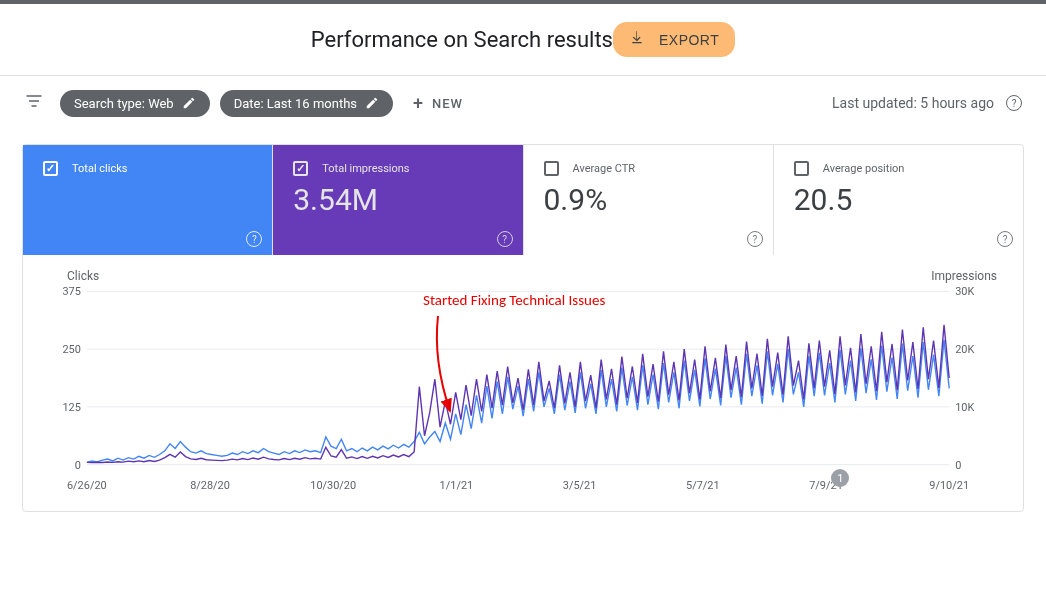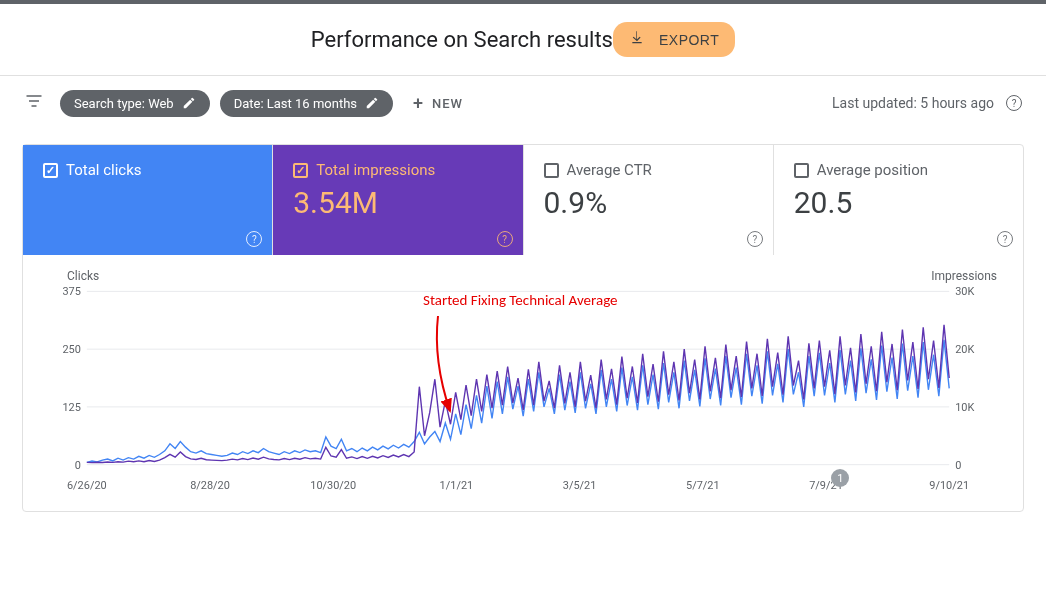--- a/index.html
+++ b/index.html
@@ -13,25 +13,25 @@
 .chip { display: inline-flex; align-items: center; gap: 8px; background: #5f6368; color: #fff; padding: 6px 14px; border-radius: 18px; font-size: 13px; cursor: pointer; }
 .chip svg { width: 14px; height: 14px; }
 .new-btn { display: inline-flex; align-items: center; gap: 8px; color: #5f6368; font-size: 13px; letter-spacing: 1px; padding: 6px 10px; cursor: pointer; font-weight: 500; }
 .spacer { flex: 1; }
 .updated { color: #5f6368; font-size: 14px; display: flex; align-items: center; gap: 12px; }
 .help-icon { width: 16px; height: 16px; border: 1.5px solid currentColor; border-radius: 50%; display: inline-flex; align-items: center; justify-content: center; font-size: 10px; }
 .card { margin: 14px 22px; border: 1px solid #e0e0e0; border-radius: 4px; background: #fff; padding-bottom: 12px; }
 .metrics { display: flex; }
 .metric { flex: 1; padding: 16px 20px 10px 20px; border-right: 1px solid #e0e0e0; position: relative; min-height: 110px; cursor: pointer; }
 .metric:last-child { border-right: none; }
-.metric .row1 { display: flex; align-items: center; gap: 8px; font-size: 15px; }
+.metric .row1 { display: flex; align-items: center; gap: 14px; font-size: 11px; }
 .metric .val { font-size: 30px; font-weight: 400; margin-top: 6px; }
 .metric .help { position: absolute; bottom: 8px; right: 10px; opacity: 0.85; }
 .m-clicks { background: #4285f4; color: #fff; }
-.m-impr { background: #673ab7; color: #fdba74; }
+.m-impr { background: #673ab7; color: #e5e5e5; }
 .m-off { color: #5f6368; }
 .m-off .val { color: #3c4043; }
 .cb { width: 15px; height: 15px; border: 2px solid currentColor; border-radius: 2px; display: inline-flex; align-items: center; justify-content: center; flex-shrink: 0; }
 .cb.checked::after { content: "✓"; font-size: 11px; font-weight: bold; }
 .m-off .cb { border-color: #5f6368; }
 .chart-wrap { position: relative; padding: 14px 24px 0 24px; }
 .axis-label { font-size: 12px; color: #5f6368; }
 .axis-left { position: absolute; left: 44px; top: 14px; }
 .axis-right { position: absolute; right: 26px; top: 14px; }
 .chart-svg { display: block; width: 100%; height: 230px; }
@@ -141,21 +141,21 @@
         <text x="163.71428571428572" y="220" text-anchor="middle" font-size="11" fill="#5f6368">8/28/20</text>
         <text x="287.42857142857144" y="220" text-anchor="middle" font-size="11" fill="#5f6368">10/30/20</text>
         <text x="411.1428571428571" y="220" text-anchor="middle" font-size="11" fill="#5f6368">1/1/21</text>
         <text x="534.8571428571429" y="220" text-anchor="middle" font-size="11" fill="#5f6368">3/5/21</text>
         <text x="658.5714285714286" y="220" text-anchor="middle" font-size="11" fill="#5f6368">5/7/21</text>
         <text x="782.2857142857142" y="220" text-anchor="middle" font-size="11" fill="#5f6368">7/9/21</text>
         <text x="906" y="220" text-anchor="middle" font-size="11" fill="#5f6368">9/10/21</text>
         <path d="M40.0,193.7L45.2,192.3L50.4,193.2L55.7,191.4L60.9,190.4L66.1,192.3L71.3,189.5L76.5,191.4L81.7,189.0L87.0,190.4L92.2,187.6L97.4,189.5L102.6,186.7L107.8,188.6L113.0,185.8L118.3,182.1L123.5,175.1L128.7,179.8L133.9,172.8L139.1,178.4L144.3,183.0L149.6,184.4L154.8,182.1L160.0,184.9L165.2,185.8L170.4,186.7L175.6,187.6L180.9,186.7L186.1,184.4L191.3,185.8L196.5,183.0L201.7,184.9L206.9,182.1L212.2,183.9L217.4,179.8L222.6,183.0L227.8,184.4L233.0,185.8L238.2,183.0L243.5,184.9L248.7,182.1L253.9,183.9L259.1,181.2L264.3,183.0L269.5,182.1L274.8,183.9L280.0,168.2L285.2,177.4L290.4,179.8L295.6,170.5L300.8,182.1L306.1,179.8L311.3,183.0L316.5,179.3L321.7,182.1L326.9,178.4L332.1,181.2L337.4,177.4L342.6,180.2L347.8,176.5L353.0,179.3L358.2,175.6L363.4,178.4L368.7,172.8L373.9,163.5L379.1,175.1L384.3,168.2L389.5,162.6L394.7,172.8L400.0,154.2L405.2,170.5L410.4,145.0L415.6,165.8L420.8,135.7L426.0,159.8L431.3,126.4L436.5,154.2L441.7,117.1L446.9,149.6L452.1,112.5L457.3,145.0L462.6,107.8L467.8,140.3L473.0,117.1L478.2,147.3L483.4,110.2L488.7,142.6L493.9,103.2L499.1,138.0L504.3,119.4L509.5,145.0L514.7,105.5L520.0,141.2L525.2,112.5L530.4,144.0L535.6,103.2L540.8,139.4L546.0,114.8L551.3,145.0L556.5,100.9L561.7,138.0L566.9,110.2L572.1,142.6L577.3,98.6L582.6,136.6L587.8,107.8L593.0,141.2L598.2,96.2L603.4,135.7L608.6,105.5L613.9,140.3L619.1,93.9L624.3,133.4L629.5,103.2L634.7,139.4L639.9,91.6L645.2,132.0L650.4,100.9L655.6,137.5L660.8,89.3L666.0,130.1L671.2,99.5L676.5,136.6L681.7,87.0L686.9,128.7L692.1,98.6L697.3,135.7L702.5,84.6L707.8,127.3L713.0,96.2L718.2,134.8L723.4,82.3L728.6,126.4L733.8,94.8L739.1,133.4L744.3,80.0L749.5,125.5L754.7,103.2L759.9,138.0L765.1,87.0L770.4,127.3L775.6,83.7L780.8,126.4L786.0,93.9L791.2,133.4L796.4,80.9L801.7,125.5L806.9,91.6L812.1,132.0L817.3,79.1L822.5,124.1L827.7,90.2L833.0,131.0L838.2,76.3L843.4,122.7L848.6,88.4L853.8,130.1L859.0,74.4L864.3,121.8L869.5,87.0L874.7,128.7L879.9,73.0L885.1,120.8L890.3,85.6L895.6,127.3L900.8,70.7L906.0,119.4" stroke="#4285f4" stroke-width="1.4" fill="none"></path>
         <path d="M40.0,193.7L45.2,194.0L50.4,193.6L55.7,193.8L60.9,193.4L66.1,193.7L71.3,193.1L76.5,193.5L81.7,192.5L87.0,193.1L92.2,192.2L97.4,193.0L102.6,191.9L107.8,192.8L113.0,191.4L118.3,189.0L123.5,185.6L128.7,188.5L133.9,183.2L139.1,187.9L144.3,190.2L149.6,190.8L154.8,189.6L160.0,191.1L165.2,191.4L170.4,191.7L175.6,191.9L180.9,191.5L186.1,190.5L191.3,191.2L196.5,189.9L201.7,190.9L206.9,189.3L212.2,190.5L217.4,188.5L222.6,190.2L227.8,190.8L233.0,191.2L238.2,189.9L243.5,190.9L248.7,189.6L253.9,190.5L259.1,189.0L264.3,190.2L269.5,189.6L274.8,190.4L280.0,178.6L285.2,187.3L290.4,188.5L295.6,180.9L300.8,189.6L306.1,188.2L311.3,189.9L316.5,187.9L321.7,189.6L326.9,187.6L332.1,189.3L337.4,187.0L342.6,188.8L347.8,186.4L353.0,188.2L358.2,185.8L363.4,187.9L368.7,183.2L373.9,117.7L379.1,167.0L384.3,143.8L389.5,110.2L394.7,158.3L400.0,132.2L405.2,155.4L410.4,123.5L415.6,150.8L420.8,116.0L426.0,146.7L431.3,110.2L436.5,142.6L441.7,105.5L446.9,139.2L452.1,102.0L457.3,136.3L462.6,97.4L467.8,133.9L473.0,109.0L478.2,140.9L483.4,100.3L488.7,136.3L493.9,92.8L499.1,132.2L504.3,111.9L509.5,139.2L514.7,96.2L520.0,134.5L525.2,103.2L530.4,138.0L535.6,92.8L540.8,132.2L546.0,106.1L551.3,139.2L556.5,90.4L561.7,130.5L566.9,99.7L572.1,135.7L577.3,87.5L582.6,129.3L587.8,97.4L593.0,133.9L598.2,84.6L603.4,127.6L608.6,95.1L613.9,132.8L619.1,82.3L624.3,125.8L629.5,92.8L634.7,131.6L639.9,80.0L645.2,124.1L650.4,90.4L655.6,130.5L660.8,77.1L666.0,122.3L671.2,88.7L676.5,129.3L681.7,75.4L686.9,121.2L692.1,87.0L697.3,128.1L702.5,72.5L707.8,119.4L713.0,84.6L718.2,127.0L723.4,69.6L728.6,117.7L733.8,83.5L739.1,125.8L744.3,67.2L749.5,116.5L754.7,91.6L759.9,130.5L765.1,74.2L770.4,119.4L775.6,71.3L780.8,117.7L786.0,81.2L791.2,125.2L796.4,67.2L801.7,116.5L806.9,78.8L812.1,123.5L817.3,64.9L822.5,114.8L827.7,77.1L833.0,122.3L838.2,62.6L843.4,113.1L848.6,74.8L853.8,121.2L859.0,60.3L864.3,111.3L869.5,73.0L874.7,120.0L879.9,58.0L885.1,110.2L890.3,71.3L895.6,118.9L900.8,55.6L906.0,109.0" stroke="#5e35b1" stroke-width="1.4" fill="none"></path>
       </svg>
-    <div class="annotation ann-text">Started Fixing Technical Average</div>
+    <div class="annotation ann-text">Started Fixing Technical Issues</div>
     <svg class="ann-arrow" width="40" height="110" viewBox="0 0 40 110">
       <defs>
           <marker id="ah" markerWidth="8" markerHeight="8" refX="6" refY="3" orient="auto">
             <path d="M0,0 L7,3 L0,6 z" fill="#e60000"></path>
           </marker>
         </defs>
       <path d="M10,5 Q 5,50 22,100" stroke="#e60000" stroke-width="2" fill="none" marker-end="url(#ah)"></path>
     </svg>
     <div id="badge" class="marker-badge" style="left: 808.42px; top: 214px;">1</div>
   </div>

